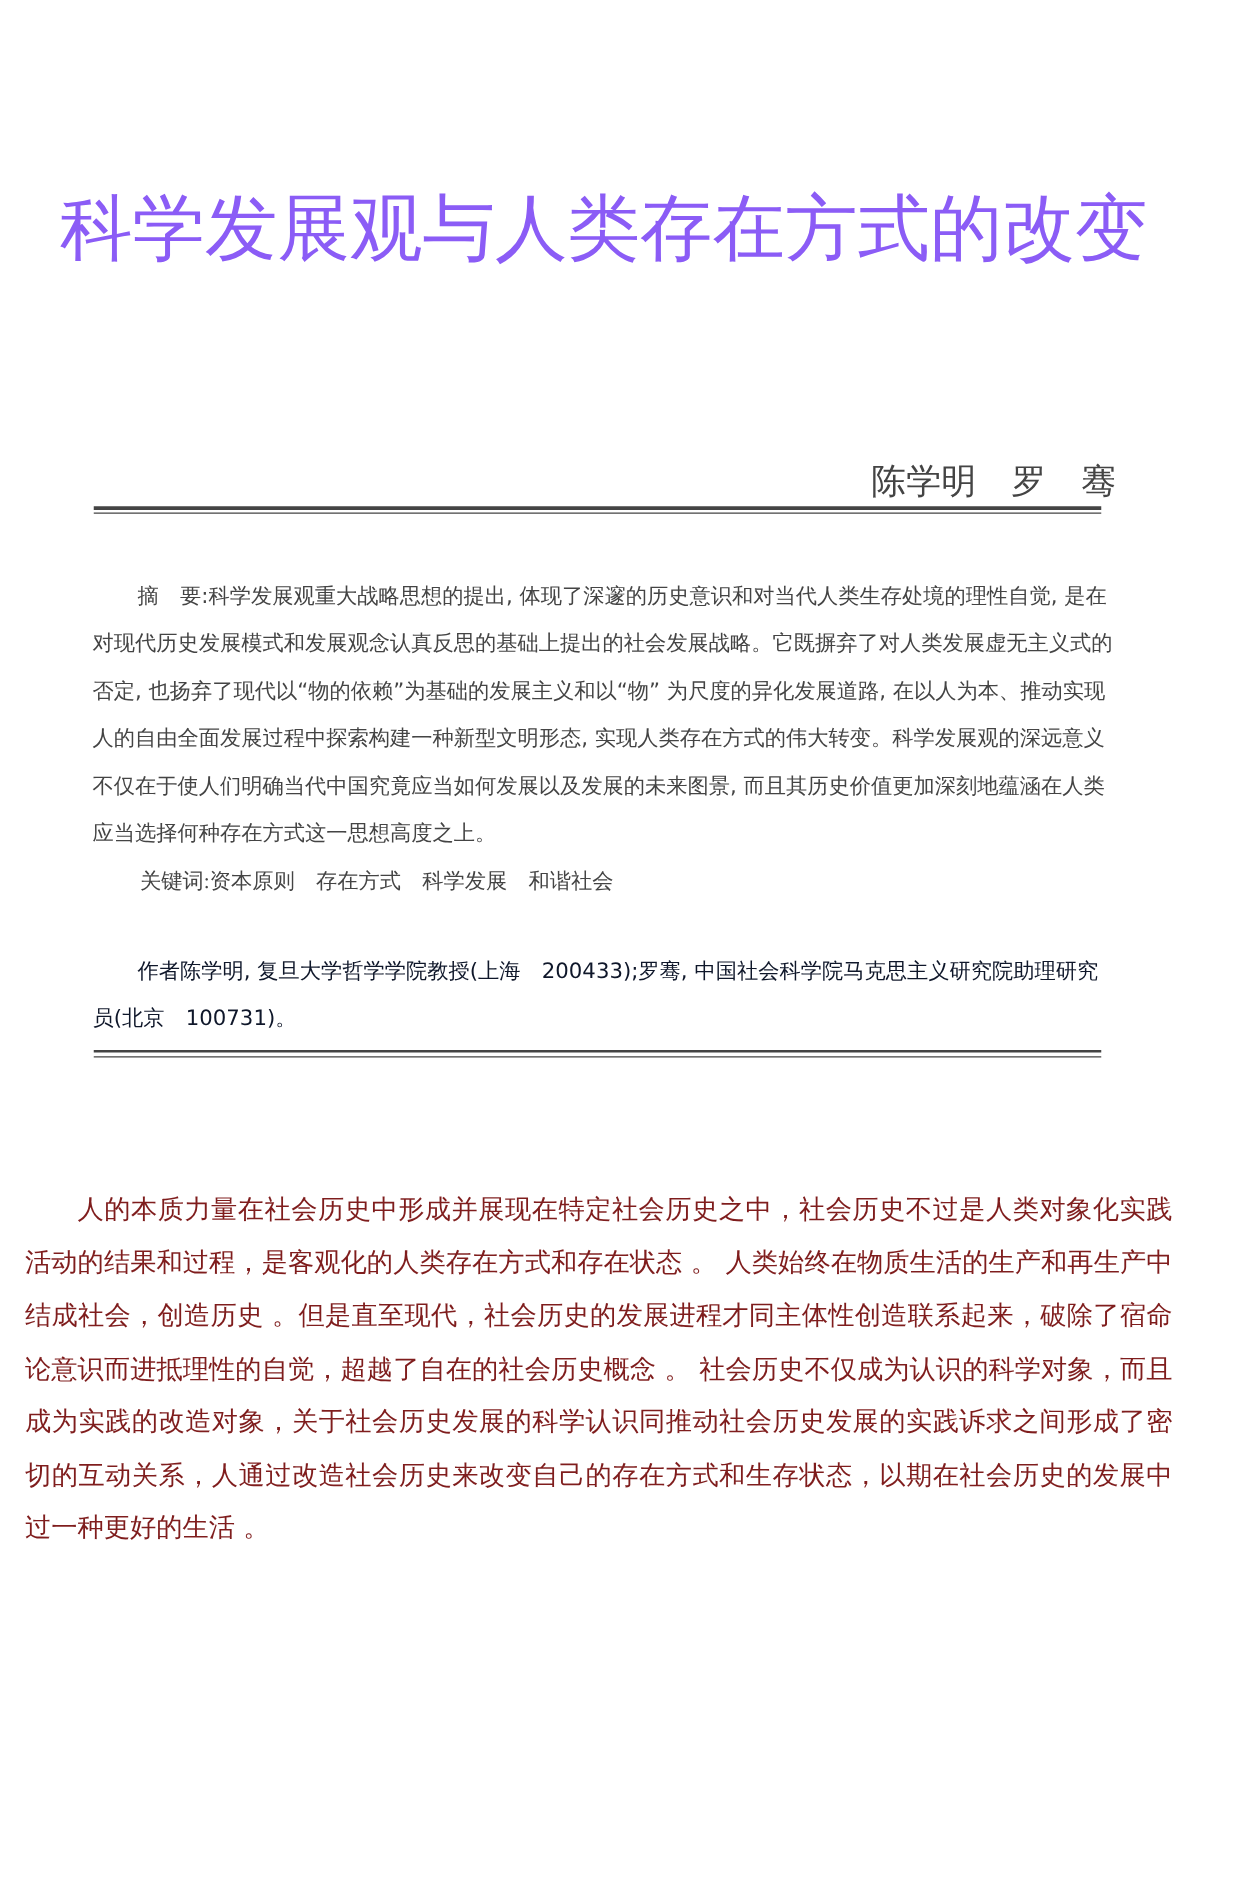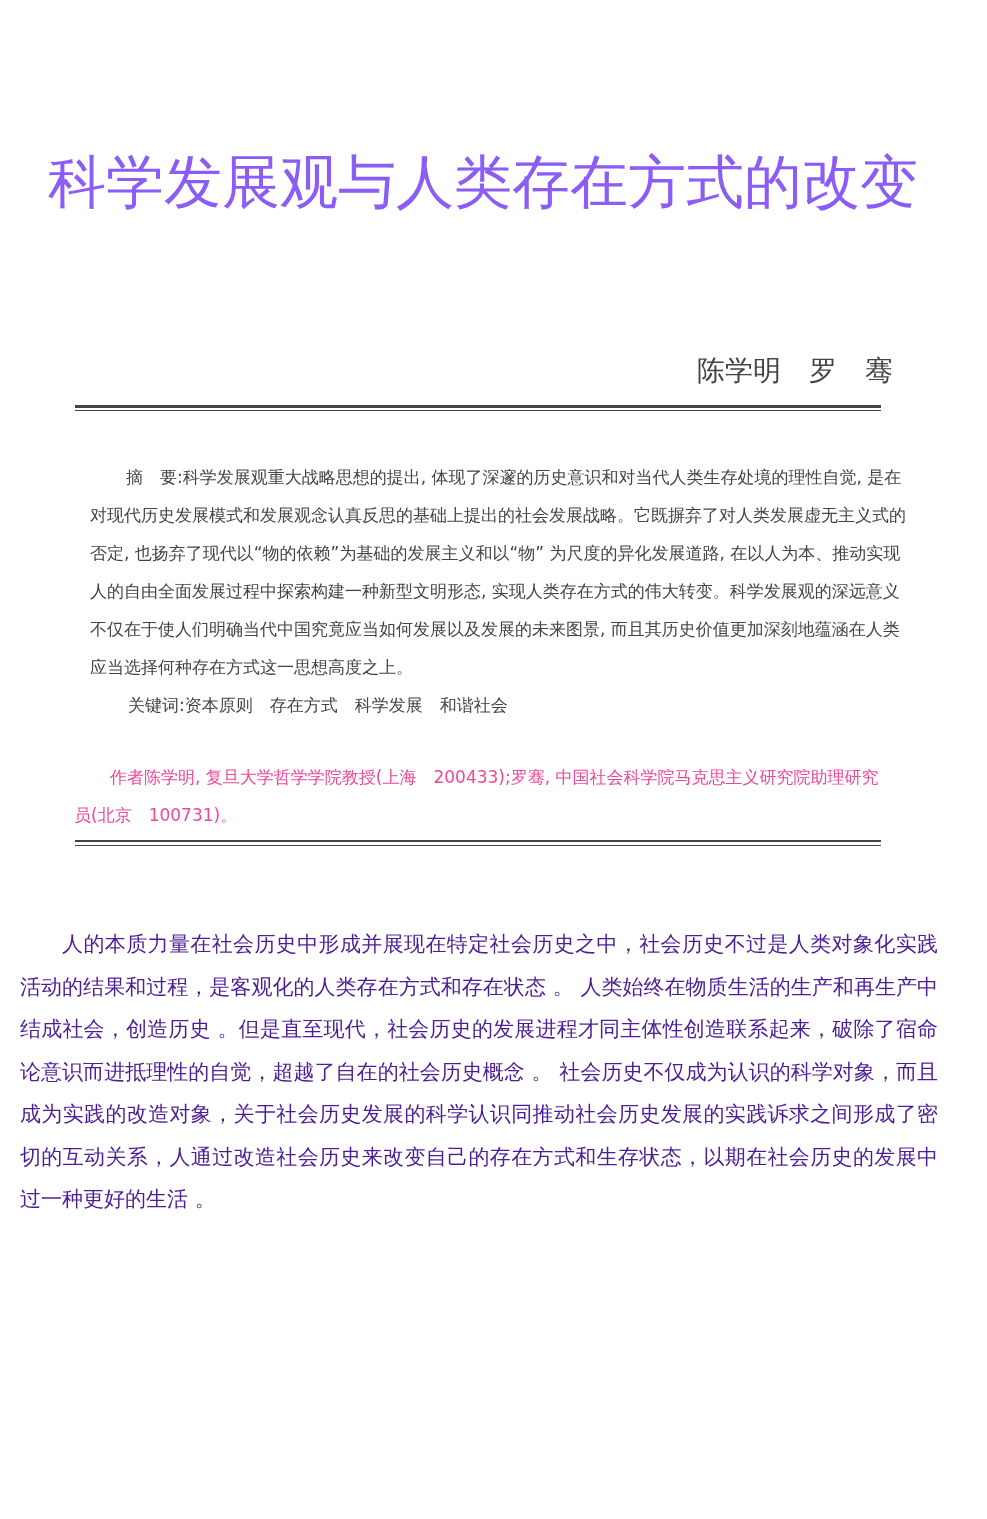--- a/index.html
+++ b/index.html
@@ -23,21 +23,21 @@
       line-height: 80px;
       letter-spacing: 0px;
       color: #8b5cf6;
       white-space: nowrap;
       margin: 0;
       font-weight: normal;
     }
     .authors {
       position: absolute;
       right: 94px;
-      top: 351px;
+      top: 365px;
       font-size: 28px;
       line-height: 40px;
       color: #444444;
       white-space: pre;
     }
     .rule-double {
       position: absolute;
       left: 75px;
       width: 806px;
     }
@@ -52,55 +52,56 @@
       height: 1px;
       background: #444444;
     }
     .rule-top { top: 405px; }
     .rule-bottom { top: 840px; }
     .rule-bottom .thick { height: 2px; }
     .rule-bottom .gap { height: 3px; }
 
     .abstract-block {
       position: absolute;
-      left: 90px;
+      left: 74px;
       top: 458px;
       width: 820px;
       font-size: 17px;
       line-height: 38px;
       color: #444444;
     }
     .abstract-block p {
       margin: 0;
     }
     .indent {
       text-indent: 36px;
     }
     .keywords {
       padding-left: 38px;
+      font-family: Liberation Serif, serif;
     }
     .author-note {
       position: absolute;
       left: 74px;
       top: 758px;
       width: 815px;
       font-size: 17px;
       line-height: 38px;
-      color: #ec4899;
+      color: #0f172a;
     }
     .author-note p { margin: 0; }
 
     .body-text {
       position: absolute;
       left: 20px;
-      top: 923px;
+      top: 946px;
       width: 918px;
       font-size: 21px;
       line-height: 42.5px;
-      color: #4c1d95;
+      color: #7f1d1d;
       text-align: justify;
     }
     .body-text p {
       margin: 0;
       text-indent: 42px;
     }
   </style>
 </head>
 <body>
 

